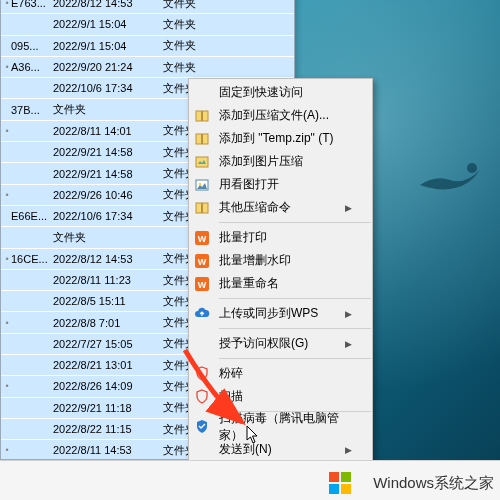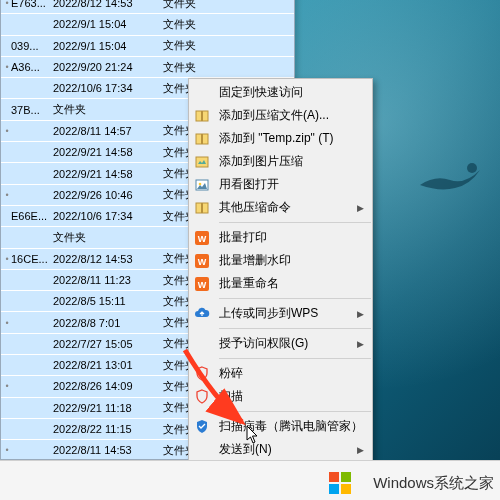--- a/index.html
+++ b/index.html
@@ -55,21 +55,21 @@
 
   
   .context-menu {
     position:absolute; left:188px; top:78px; width:185px;
     background:#f0f0f0; border:1px solid #bfbfbf;
     box-shadow:3px 3px 6px rgba(0,0,0,0.3);
     font-size:12px; color:#000; padding:2px 0;
   }
   .cm-item {
     display:flex; align-items:center; height:23px;
-    padding:0 8px 0 4px; gap:8px; position:relative;
+    padding:0 20px 0 4px; gap:8px; position:relative;
   }
   .cm-icon { width:18px; height:18px; display:flex; align-items:center; justify-content:center; flex-shrink:0; }
   .cm-icon svg { width:16px; height:16px; }
   .cm-label { flex:1; }
   .cm-arrow { font-size:9px; color:#555; }
   .cm-sep { height:1px; background:#d0d0d0; margin:3px 1px 3px 30px; }
 
   
   .arrow-annot {
     position:absolute; left:170px; top:340px; width:150px; height:100px;
@@ -100,21 +100,21 @@
         <span class="c-type">文件夹</span>
       </div>
       <div class="row alt">
         <span class="pin"></span>
         <span class="c-name"></span>
         <span class="c-date">2022/9/1 15:04</span>
         <span class="c-type">文件夹</span>
       </div>
       <div class="row">
         <span class="pin"></span>
-        <span class="c-name">039...</span>
+        <span class="c-name">095...</span>
         <span class="c-date">2022/9/1 15:04</span>
         <span class="c-type">文件夹</span>
       </div>
       <div class="row alt">
         <span class="pin">•</span>
         <span class="c-name">A36...</span>
         <span class="c-date">2022/9/20 21:24</span>
         <span class="c-type">文件夹</span>
       </div>
       <div class="row">
@@ -124,21 +124,21 @@
         <span class="c-type">文件夹</span>
       </div>
       <div class="row alt">
         <span class="pin"></span>
         <span class="c-name">37B...</span>
         <span class="c-type">文件夹</span>
       </div>
       <div class="row">
         <span class="pin">•</span>
         <span class="c-name"></span>
-        <span class="c-date">2022/8/11 14:57</span>
+        <span class="c-date">2022/8/11 14:01</span>
         <span class="c-type">文件夹</span>
       </div>
       <div class="row alt">
         <span class="pin"></span>
         <span class="c-name"></span>
         <span class="c-date">2022/9/21 14:58</span>
         <span class="c-type">文件夹</span>
       </div>
       <div class="row">
         <span class="pin"></span>

